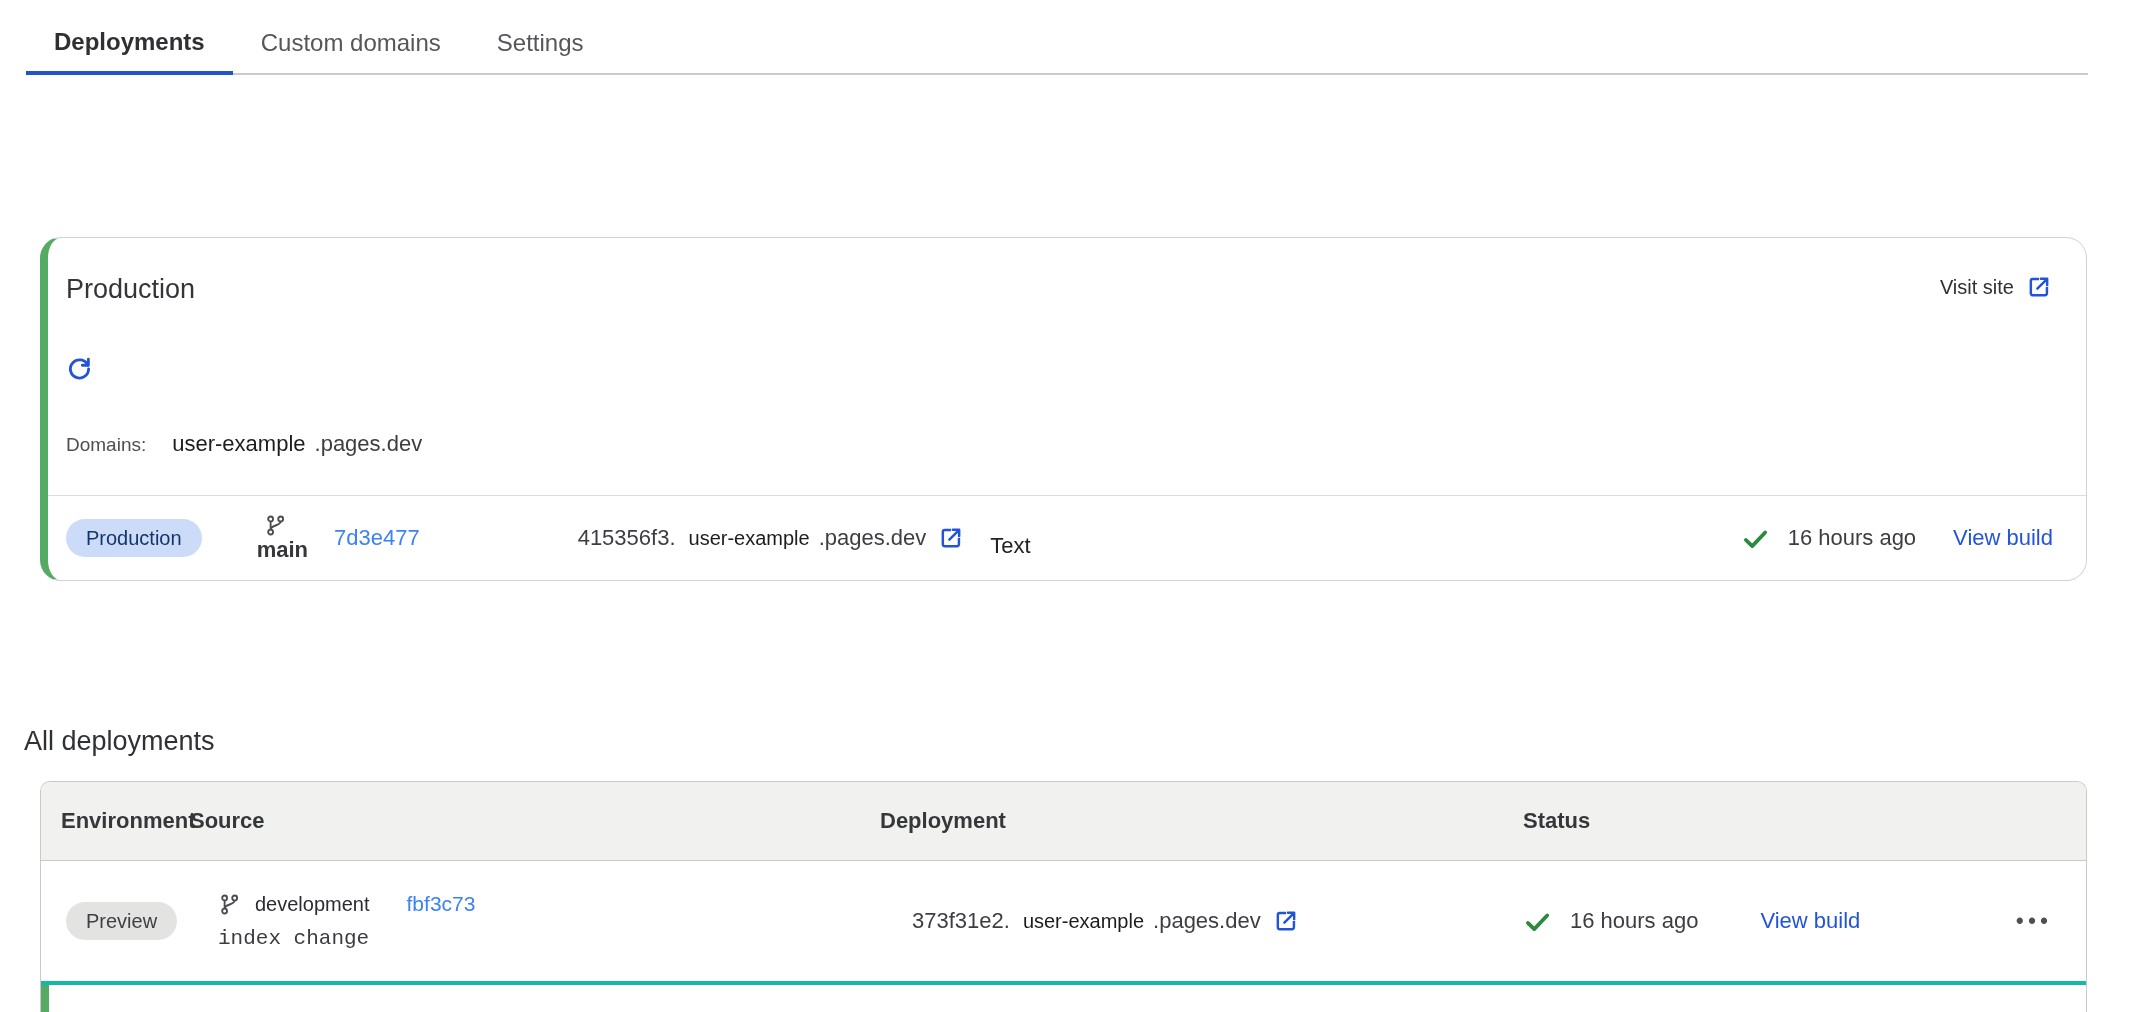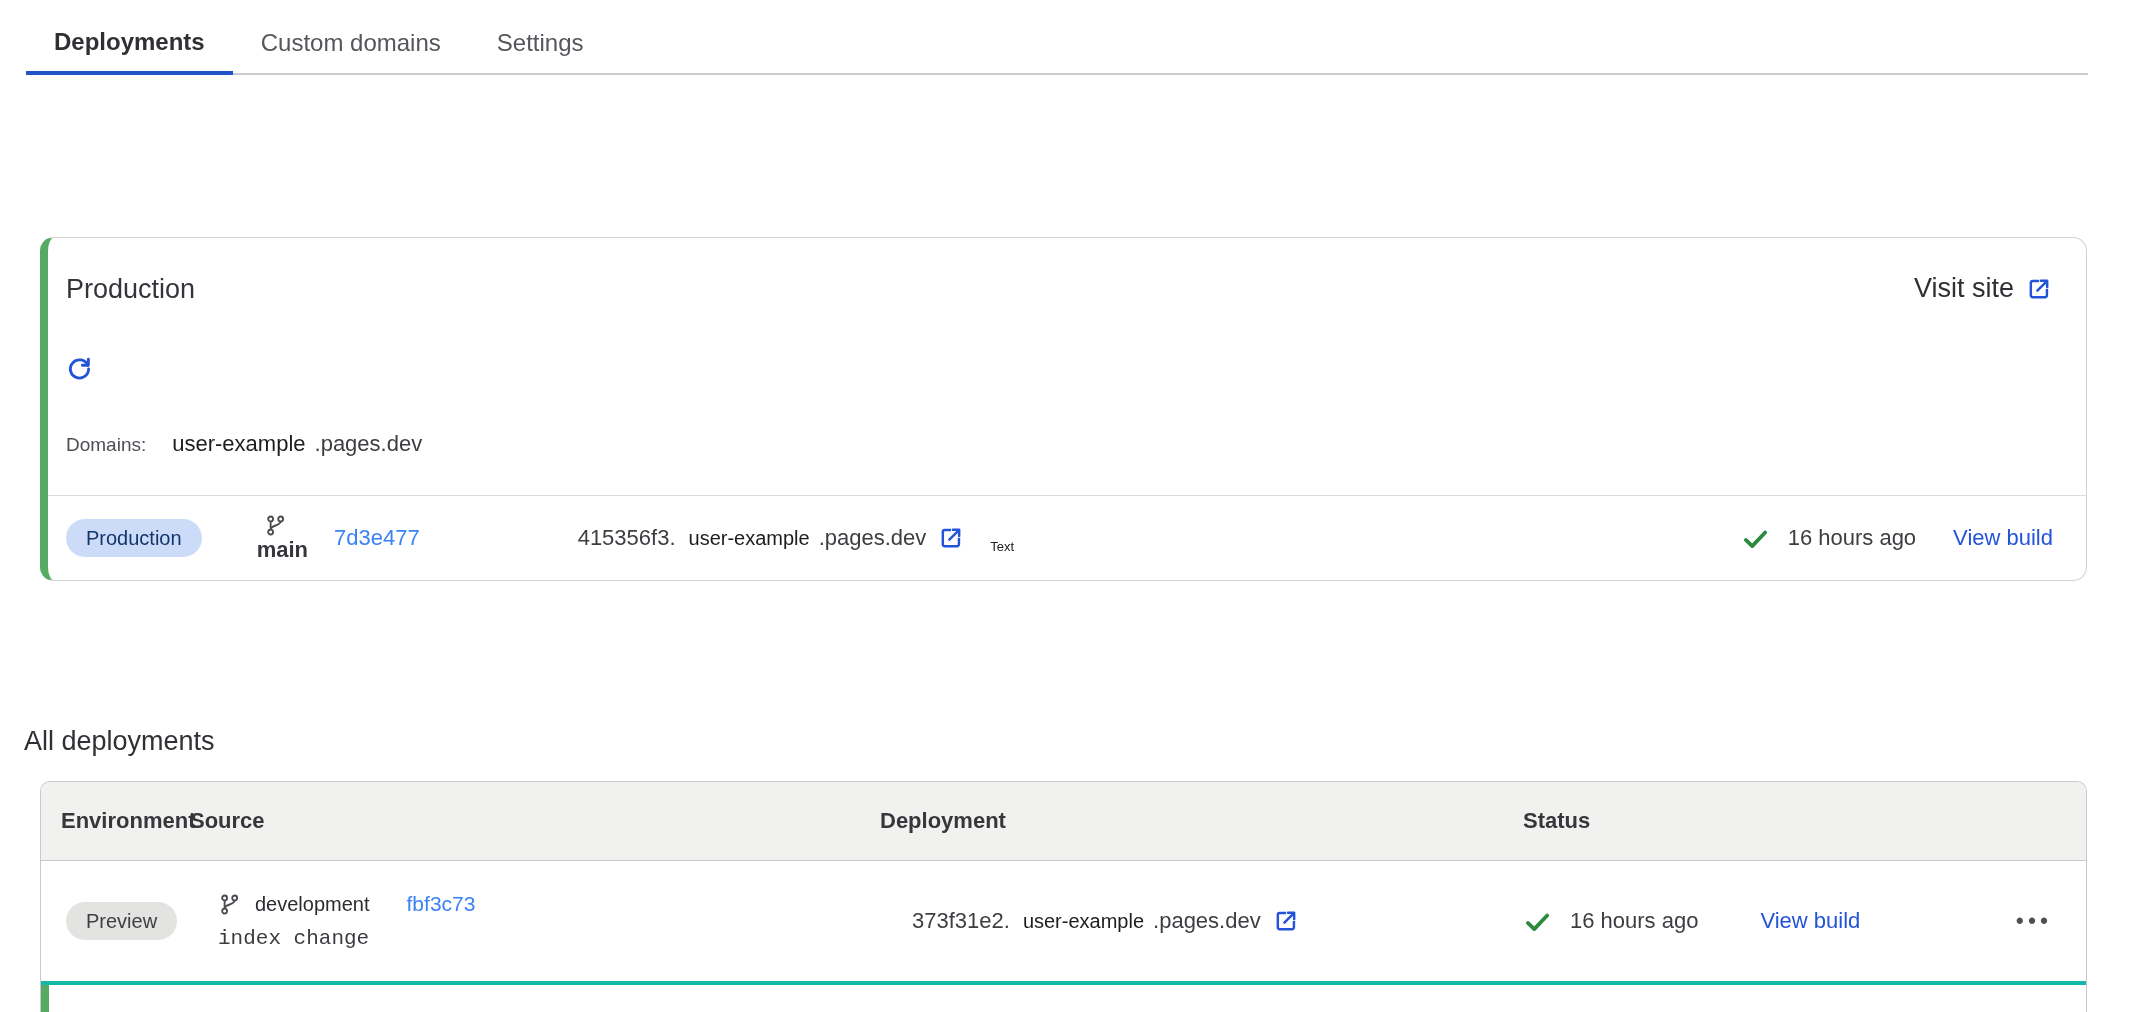--- a/index.html
+++ b/index.html
@@ -32,29 +32,29 @@
     color: #2e3034;
     border-bottom: 4px solid #1f55c9;
     margin-bottom: -2px;
   }
 
   
   .card {
     margin: 162px 45px 4px 40px;
     border: 1px solid #d2d2d2;
     border-left: 8px solid #55ab64;
-    border-radius: 14px;
+    border-radius: 21px;
     background: #fff;
   }
   .card-top { padding: 35px 33px 38px 18px; }
   .card-head { display: flex; align-items: flex-start; justify-content: space-between; }
   .card-title { font-size: 27px; line-height: 33px; font-weight: 500; color: #33353a; }
   .visit-site {
     display: inline-flex; align-items: center; gap: 11px;
-    font-size: 27px; color: #2e3034; font-weight: 500;
+    font-size: 20px; color: #2e3034; font-weight: 500;
     text-decoration: none; cursor: pointer;
   }
   .autodeploy {
     margin-top: 48px;
     display: flex; align-items: center; gap: 21px;
     font-size: 23px; color: #3f4146;
   }
   .domains-line {
     margin-top: 50px;
     display: flex; align-items: baseline;
@@ -82,21 +82,21 @@
   .branch-group { display: flex; align-items: center; margin-left: 42px; flex-direction: column; }
   .branch-name { margin-left: 13px; font-weight: 700; color: #35373b; }
   .commit-link { margin-left: 26px; color: #3b82f6; text-decoration: none; cursor: pointer; }
   .commit-link.row2 { margin-left: 37px; font-size: 21px; }
 
   .deploy-url { display: flex; align-items: center; }
   .deploy-url .dep-id { color: #3c3e42; }
   .deploy-url .dep-domain { margin-left: 13px; font-size: 20px; color: #1d1d1f; }
   .deploy-url .dep-suffix { margin-left: 9px; color: #3c3e42; }
   .deploy-url .ext-icon { margin-left: 11px; }
-  .note-text { margin-left: 25px; margin-top: 16px; font-size: 13px; color: #212225; }
+  .note-text { margin-left: 25px; margin-top: 16px; font-size: 22px; color: #212225; }
 
   .status-group { display: flex; align-items: center; }
   .status-time { margin-left: 18px; color: #3b3d41; }
   .view-build { color: #2353d8; text-decoration: none; cursor: pointer; font-size: 22px; }
   .card-row .status-group { margin-left: auto; }
   .card-row .view-build { margin-left: 37px; }
 
   
   .section-title {
     margin: 144px 0 0 24px;

